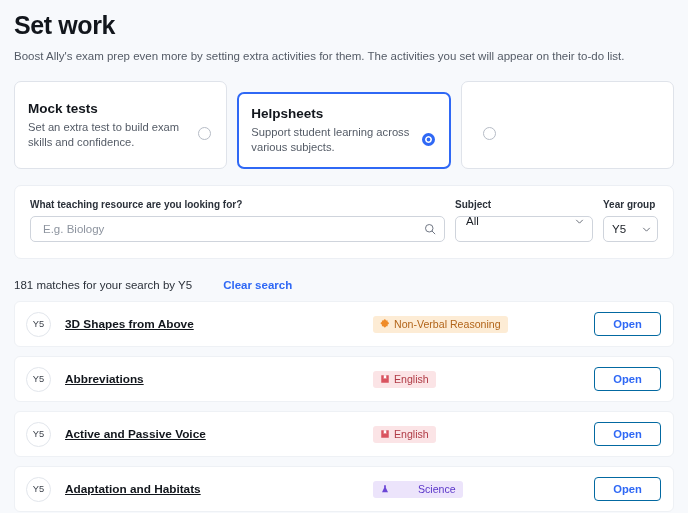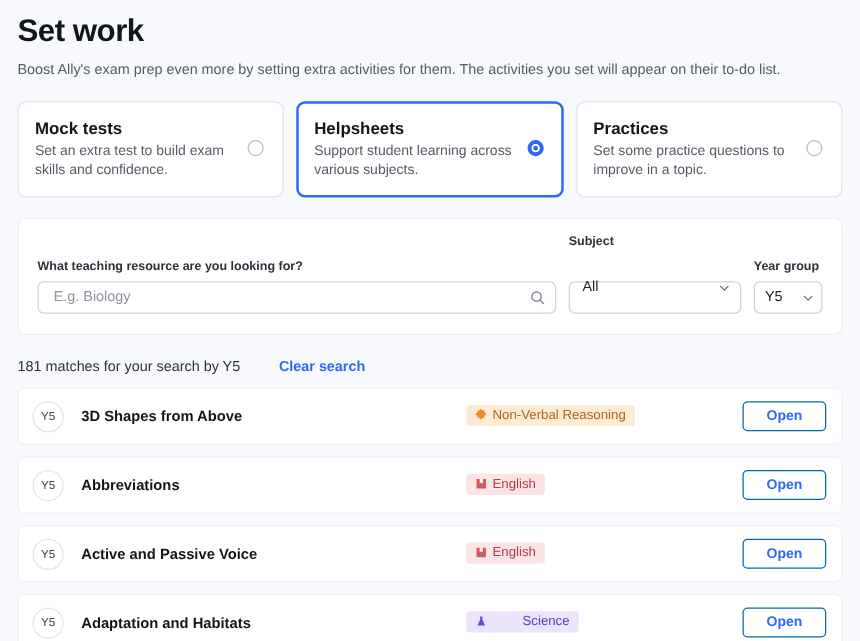--- a/index.html
+++ b/index.html
@@ -40,27 +40,28 @@
     gap: 10px;
     padding: 17px 14px 0 14px;
   }
   .option-card {
     flex: 1 1 0;
     background: #ffffff;
     border: 1px solid #dfe3ea;
     border-radius: 7px;
     padding: 12px 13px 13px 13px;
     display: flex;
-    align-items: flex-start;
+    align-items: center;
     min-height: 74px;
     cursor: pointer;
   }
   .option-card.selected {
     border: 2px solid #2f68f5;
     padding: 11px 12px 12px 12px;
+    margin-top: 11px;
   }
   .option-text { flex: 1 1 auto; min-width: 0; }
   .option-name {
     font-size: 13.5px;
     font-weight: bold;
     line-height: 17px;
     color: #12161c;
     margin: 0 0 3px 0;
   }
   .option-desc {
@@ -139,21 +140,21 @@
     border-radius: 5px;
     background: #fff;
     display: flex;
     align-items: center;
     justify-content: space-between;
     padding: 0 8px 16px 10px;
     font-size: 11.5px;
     color: #1b1f26;
     cursor: pointer;
   }
-  .subject-field { width: 138px; gap: 20px; }
+  .subject-field { width: 138px; }
   .subject-field .select-box { width: 138px; }
   .year-field { width: 55px; }
   .year-field .select-box { width: 55px; padding: 0 6px 0 8px; }
   .chev { width: 9px; height: 9px; flex: 0 0 auto; margin-left: 6px; }
 
   
   .results-head {
     display: flex;
     align-items: center;
     padding: 20px 14px 0 14px;
@@ -194,20 +195,21 @@
     justify-content: center;
     font-size: 9.3px;
     color: #3d434c;
   }
   .result-title {
     margin-left: 14px;
     font-size: 11.8px;
     font-weight: bold;
     color: #12161c;
     white-space: nowrap;
+    text-decoration: underline;
   }
   .badge-slot {
     position: absolute;
     left: 347px;
   }
   .row-inner {
     position: relative;
     display: flex;
     align-items: center;
     width: 100%;
@@ -266,24 +268,20 @@
 
     <div class="option-card selected">
       <div class="option-text">
         <p class="option-name">Helpsheets</p>
         <p class="option-desc">Support student learning across various subjects.</p>
       </div>
       <span class="radio on"></span>
     </div>
 
     <div class="option-card">
-      <div class="option-text">
-        <p class="option-name">Practices</p>
-        <p class="option-desc">Set some practice questions to improve in a topic.</p>
-      </div>
       <span class="radio"></span>
     </div>
 
   </div>
 
   <div class="filter-panel">
 
     <div class="field search-wrap">
       <label class="field-label">What teaching resource are you looking for?</label>
       <div class="search-box">

